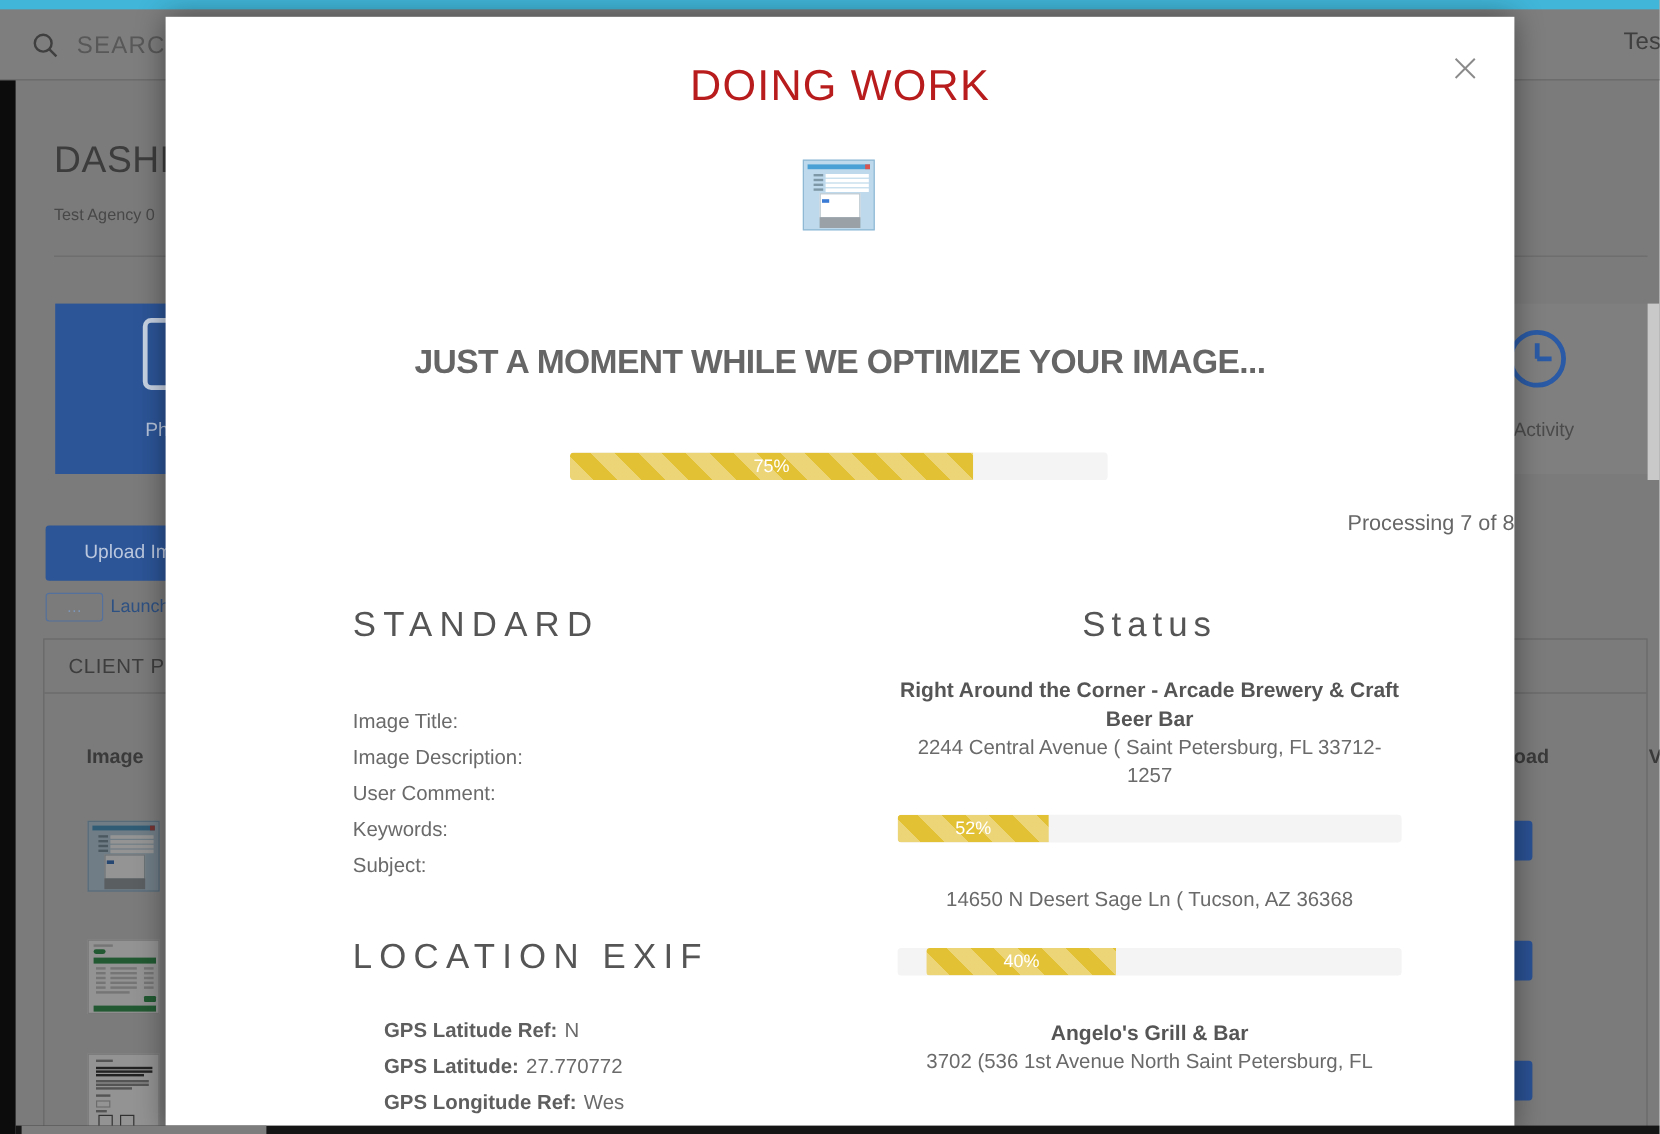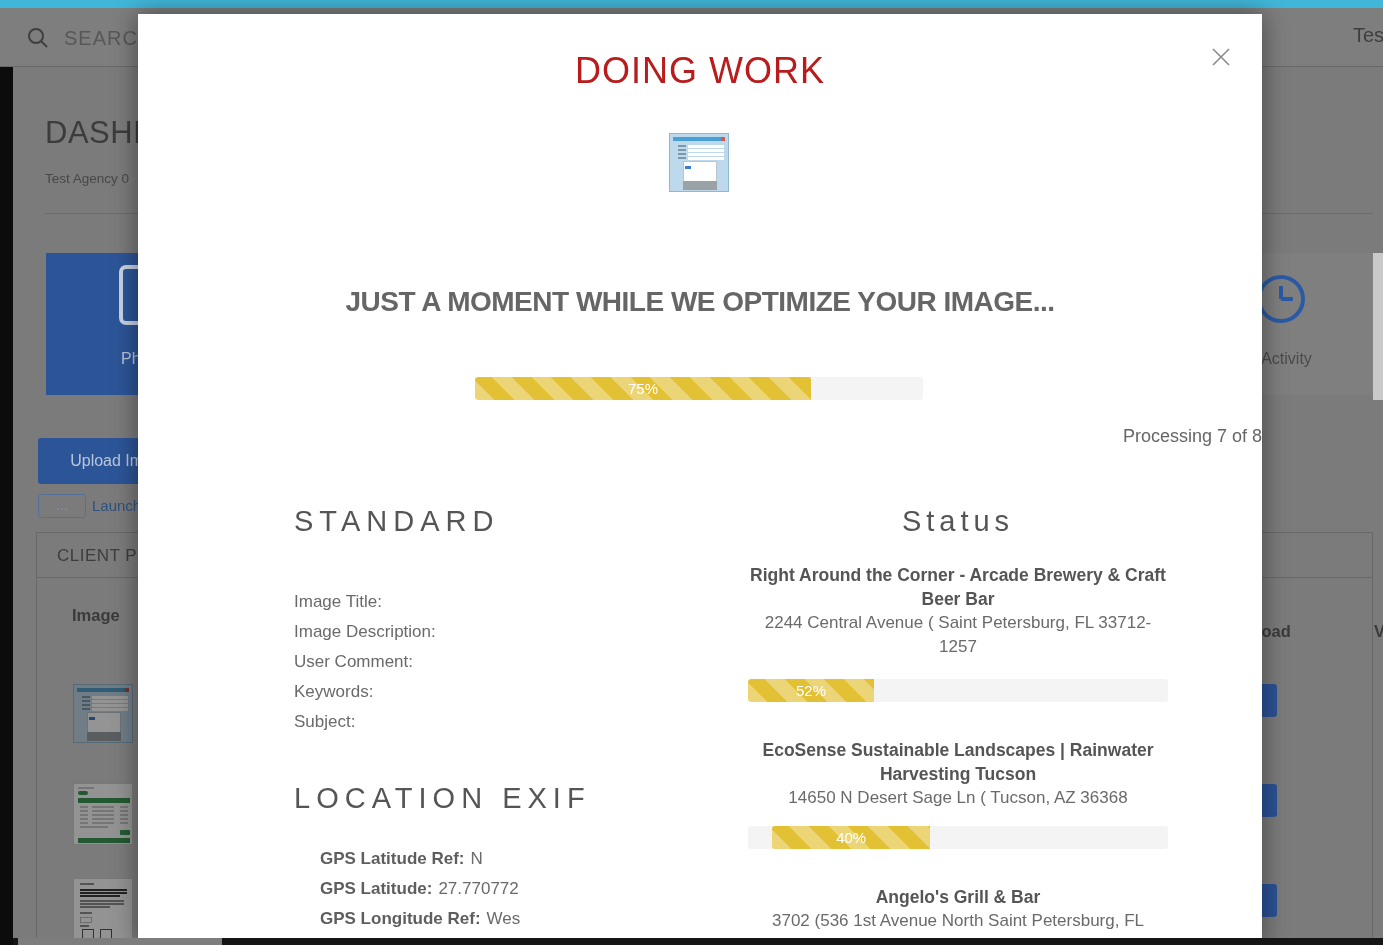--- a/index.html
+++ b/index.html
@@ -31,21 +31,21 @@
   .uploadbtn{left:38px;top:438px;width:172px;height:46px;background:#2c5598;border-radius:3px;
              color:#bac7dd;font-size:16px;display:flex;align-items:center;justify-content:center;white-space:nowrap;}
   .dotsbtn{left:38px;top:494px;width:48px;height:24px;border:1px solid #54719d;border-radius:3px;box-sizing:border-box;
            color:#7e97b8;font-size:13px;display:flex;align-items:center;justify-content:center;line-height:10px;}
   .launch{left:92px;top:497px;font-size:15px;color:#2e5183;white-space:nowrap;}
 
   .panel{left:36px;top:532px;width:1337px;height:413px;border:1px solid #686868;box-sizing:border-box;}
   .panelhead{position:absolute;left:0;top:0;width:100%;height:45px;border-bottom:1px solid #686868;box-sizing:border-box;}
   .paneltitle{position:absolute;left:20px;top:0;line-height:45px;font-size:17px;color:#3d3d3d;letter-spacing:.5px;white-space:nowrap;}
   .colhead{font-size:16.5px;font-weight:bold;color:#3a3a3a;white-space:nowrap;}
-  .col-image{left:72px;top:606px;}
+  .col-image{left:72px;top:622px;}
   .col-download{left:1212px;top:622px;}
   .col-view{left:1374px;top:622px;}
   .rowbtn{width:37px;height:33px;background:#2b5295;border-radius:3px;left:1240px;}
 
   
   .thumb{width:60px;box-sizing:border-box;overflow:hidden;position:absolute;}
   .dim{filter:brightness(.58) saturate(.85);}
   .t-dialog{height:59px;background:#bdd9eb;border:1px solid #8fb8d4;}
   .t-dialog .bar{position:absolute;left:3px;top:3px;right:3px;height:4px;background:#49a0d5;}
   .t-dialog .bar i{position:absolute;right:0;top:0;width:4px;height:4px;background:#d9534f;}
@@ -84,21 +84,21 @@
   .gps{margin-top:34px;margin-left:26px;}
   .gps div{height:30px;font-size:17px;color:#6a6a6a;}
   .gps b{font-weight:600;color:#5e5e5e;margin-right:6px;}
   .rightcol{position:absolute;left:610px;top:491px;width:420px;text-align:center;}
   .rightcol .m-h2{letter-spacing:5px;}
   .sname{font-size:17.5px;font-weight:bold;color:#555;line-height:24px;}
   .saddr{font-size:17px;color:#6a6a6a;line-height:24px;}
   .sitem.first{margin-top:25px;}
   .sitem{margin-top:36px;}
   .sbar{margin-top:20px;}
-  .sitem.second .sbar{margin-top:16px;padding-left:24px;}
+  .sitem.second .sbar{margin-top:28px;padding-left:24px;}
 
   
   .hscroll{left:13px;top:938px;width:1370px;height:7px;background:#151515;z-index:60;}
   .hthumb{position:absolute;left:5px;top:0;width:204px;height:7px;background:#7d7d7d;}
 </style>
 </head>
 <body>
 
 <div class="abs topstrip"></div>
 
@@ -265,21 +265,20 @@
       <div class="sname">Right Around the Corner - Arcade Brewery &amp; Craft Beer Bar</div>
       <div class="saddr">2244 Central Avenue ( Saint Petersburg, FL 33712-1257</div>
       <div class="sbar pbar">
         <div class="pfill" style="width: 30%;">
           <span>52%</span>
         </div>
       </div>
     </div>
 
     <div class="sitem second">
-      <div class="sname">EcoSense Sustainable Landscapes | Rainwater Harvesting Tucson</div>
       <div class="saddr">14650 N Desert Sage Ln ( Tucson, AZ 36368</div>
       <div class="sbar pbar">
         <div class="pfill" style="width: 40%;">
           <span>40%</span>
         </div>
       </div>
     </div>
 
     <div class="sitem third">
       <div class="sname">Angelo's Grill &amp; Bar</div>

